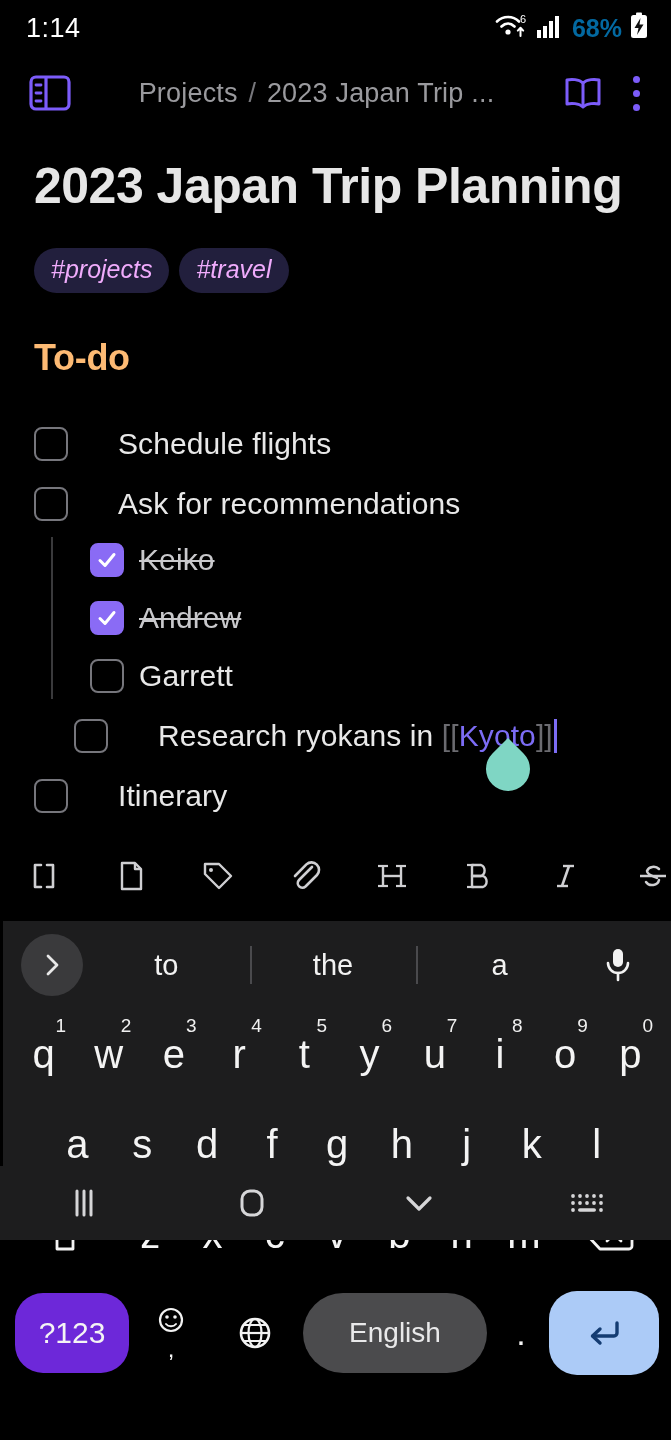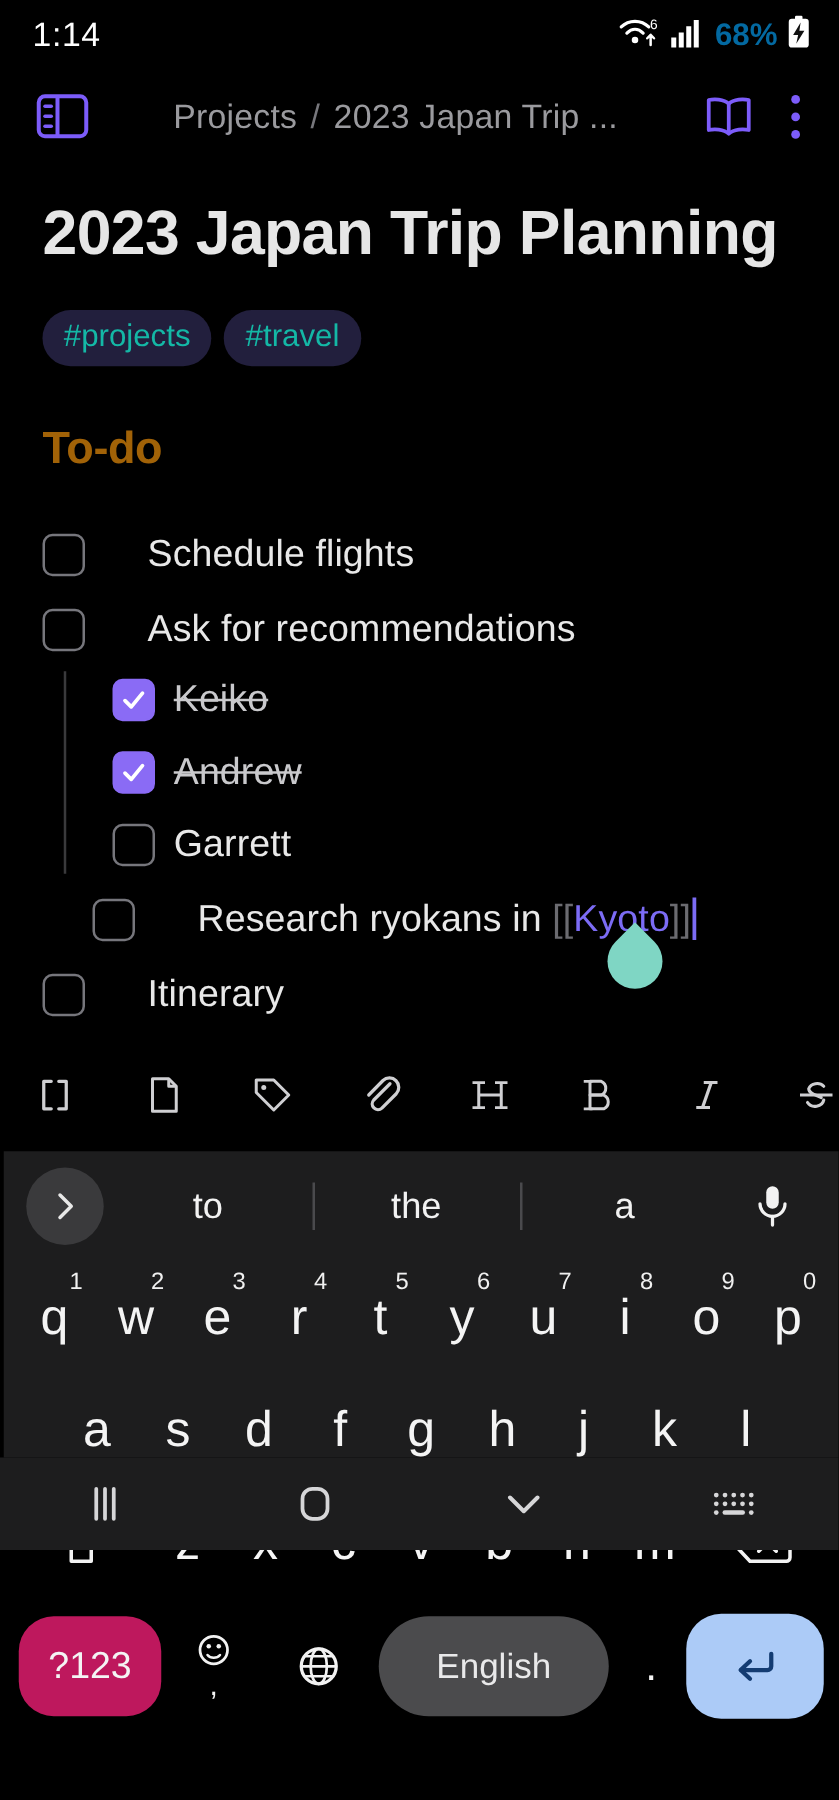--- a/index.html
+++ b/index.html
@@ -35,24 +35,24 @@
   .kebab i { width:7px; height:7px; border-radius:50%; background:#7c5cfa; display:block; }
 
   
   .note { position:relative; padding:0 34px; }
   .note-title {
     font-size:50px; line-height:1.36; font-weight:700; color:#e6e6e6;
     padding-top:22px; letter-spacing:-.5px;
   }
   .tags { display:flex; gap:10px; margin-top:28px; }
   .tag {
-    background:#221f3d; color:#14b8a6; font-size:25px;
-    padding:7px 17px 9px; border-radius:999px; line-height:1.15;
-  }
-  .section-h { font-size:36px; font-weight:700; color:#a16207; margin-top:44px; letter-spacing:-.3px; }
+    background:#221f3d; color:#f0abfc; font-size:25px;
+    padding:7px 17px 9px; border-radius:999px; line-height:1.15;font-style:italic;
+  }
+  .section-h { font-size:36px; font-weight:700; color:#fdba74; margin-top:44px; letter-spacing:-.3px; }
 
   .todo-list { margin-top:42px; }
   .todo-row { display:flex; align-items:center; min-height:46px; margin-bottom:0; }
   .todo-row.lvl0 { padding-left:0;gap:35px; }
   .todo-row.lvl1 { padding-left:56px; }
   .todo-group { position:relative; }
   .indent-guide {
     position:absolute; left:17px; top:0; bottom:0; width:2px; background:#3a3a3c;
   }
   .cbox {
@@ -112,21 +112,21 @@
   .key .num {
     position:absolute; top:6px; font-size:19px; color:#f0f0f0;
     left:50%; margin-left:12px;
   }
   .krow.row1 { height:90px; padding:0 8px; }
   .krow.row2 { height:90px; padding:0 42px; }
   .krow.row3 { height:90px; padding:0 8px; }
   .krow.row4 { height:108px; padding:0 12px; }
   .key.wide { flex:0 0 108px; }
   .key.k123 {
-    flex:0 0 114px; background:#be185d; border-radius:28px; height:80px;
+    flex:0 0 114px; background:#6d28d9; border-radius:28px; height:80px;
   }
   .key.k123 .lbl { font-size:30px; }
   .key.space {
     flex:1 1 auto; background:#4b4b4d; border-radius:40px; height:80px; margin:0 6px;
   }
   .key.space .lbl { font-size:28px; color:#e9e9ea; }
   .key.emoji { flex:0 0 84px; }
   .key.globe { flex:0 0 84px; }
   .key.period { flex:0 0 56px; }
   .key.period .lbl { font-size:34px; }

